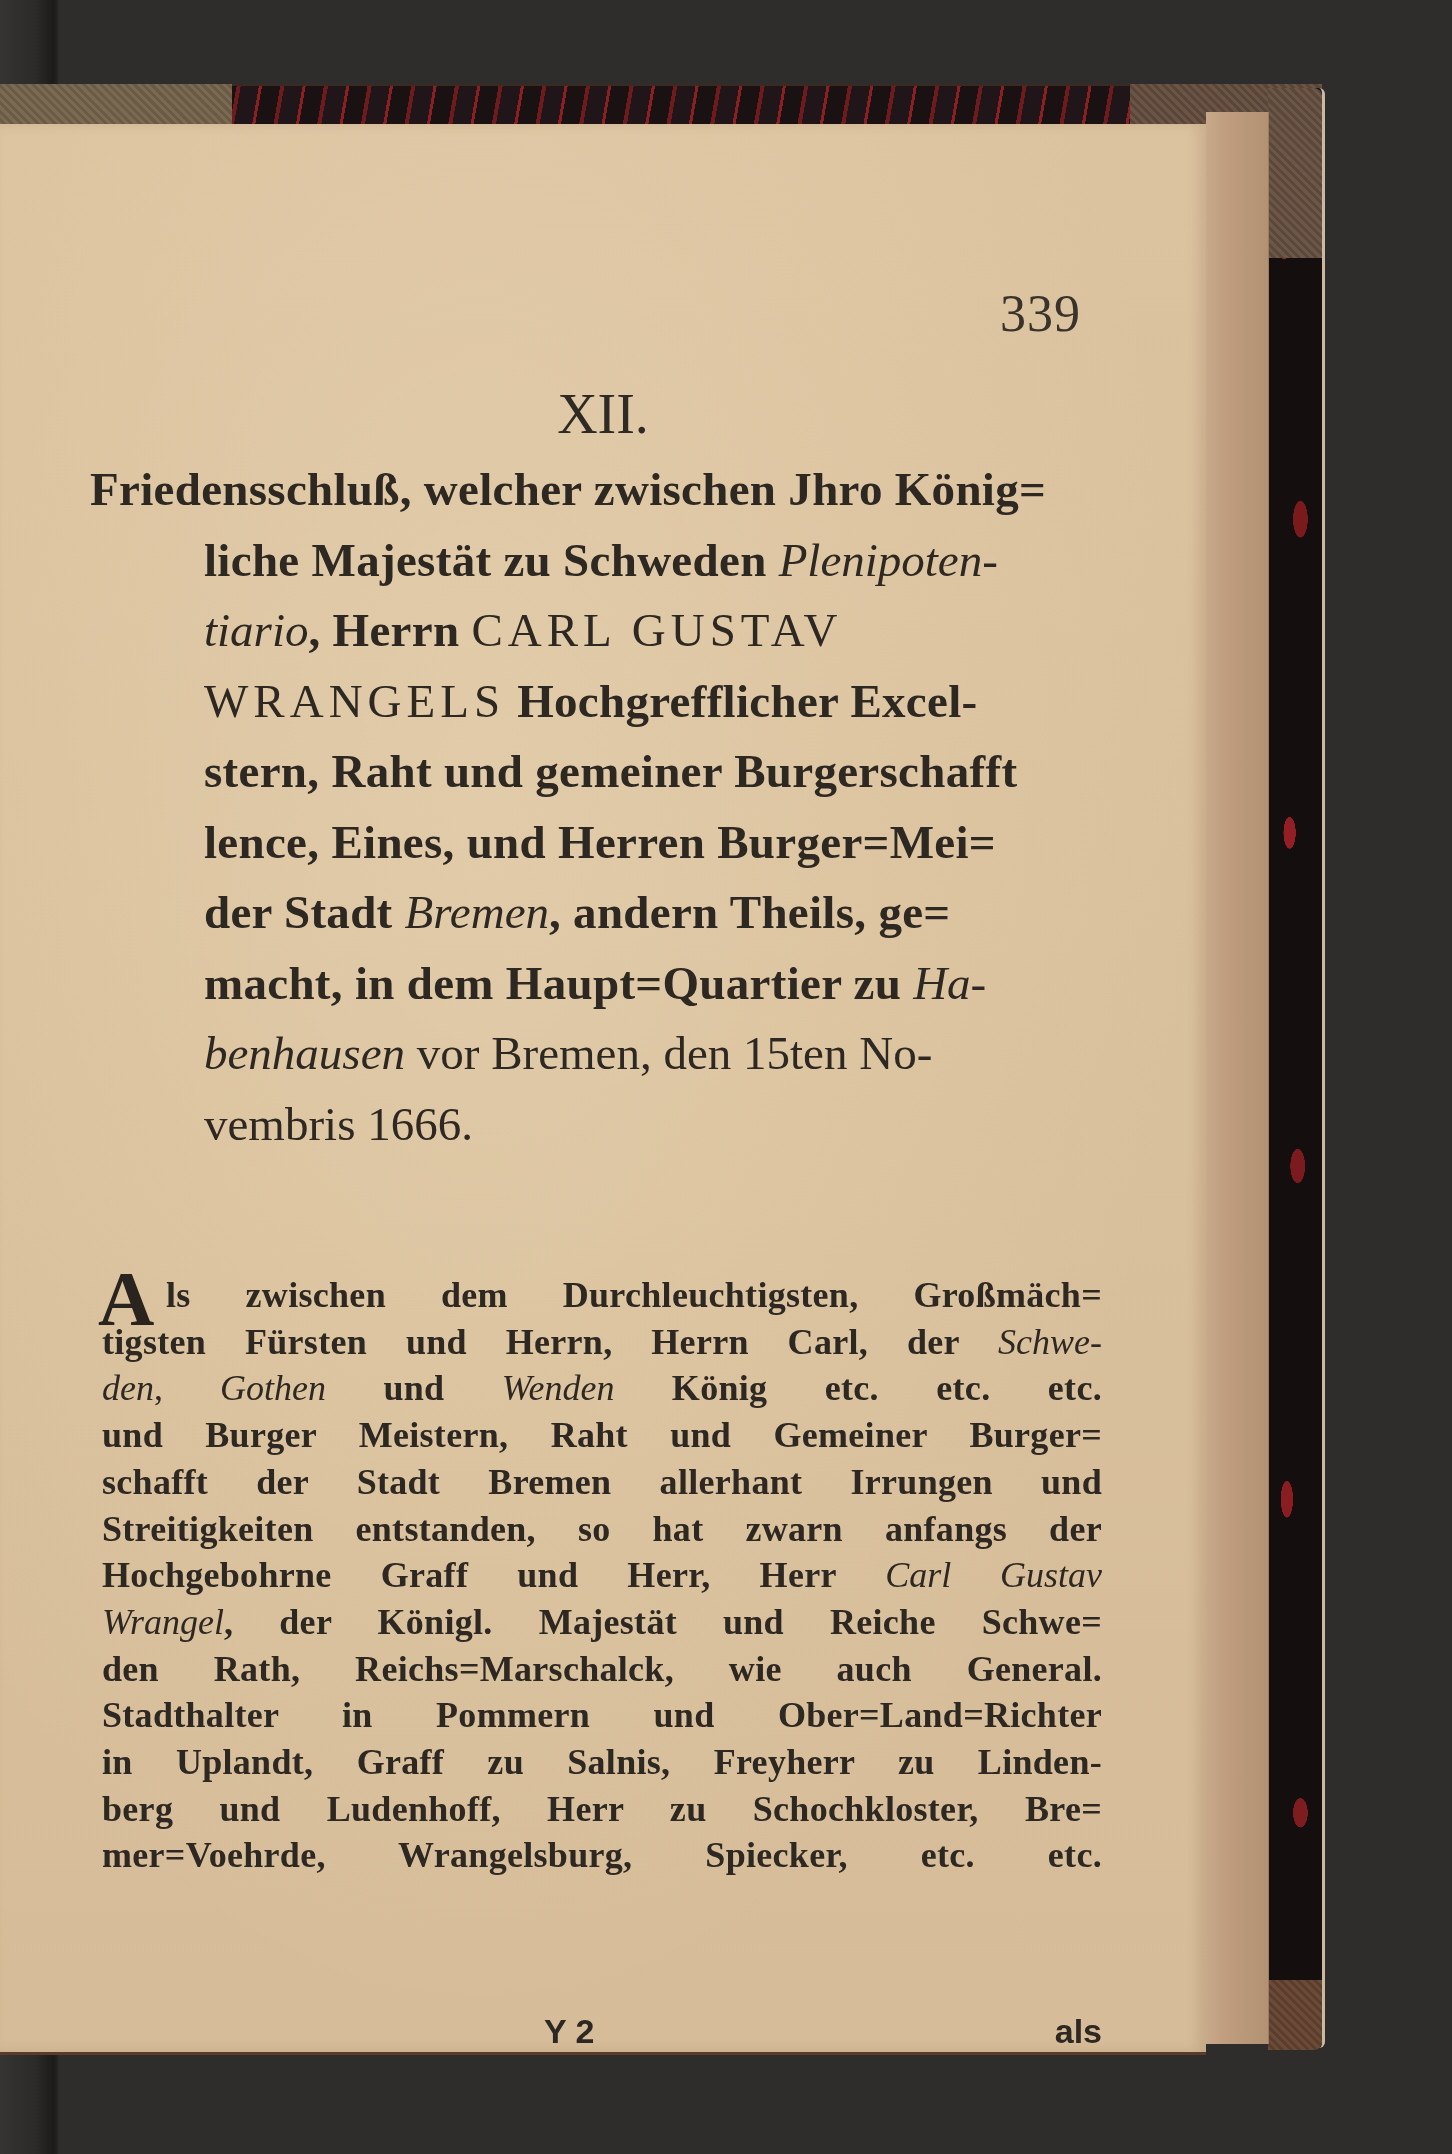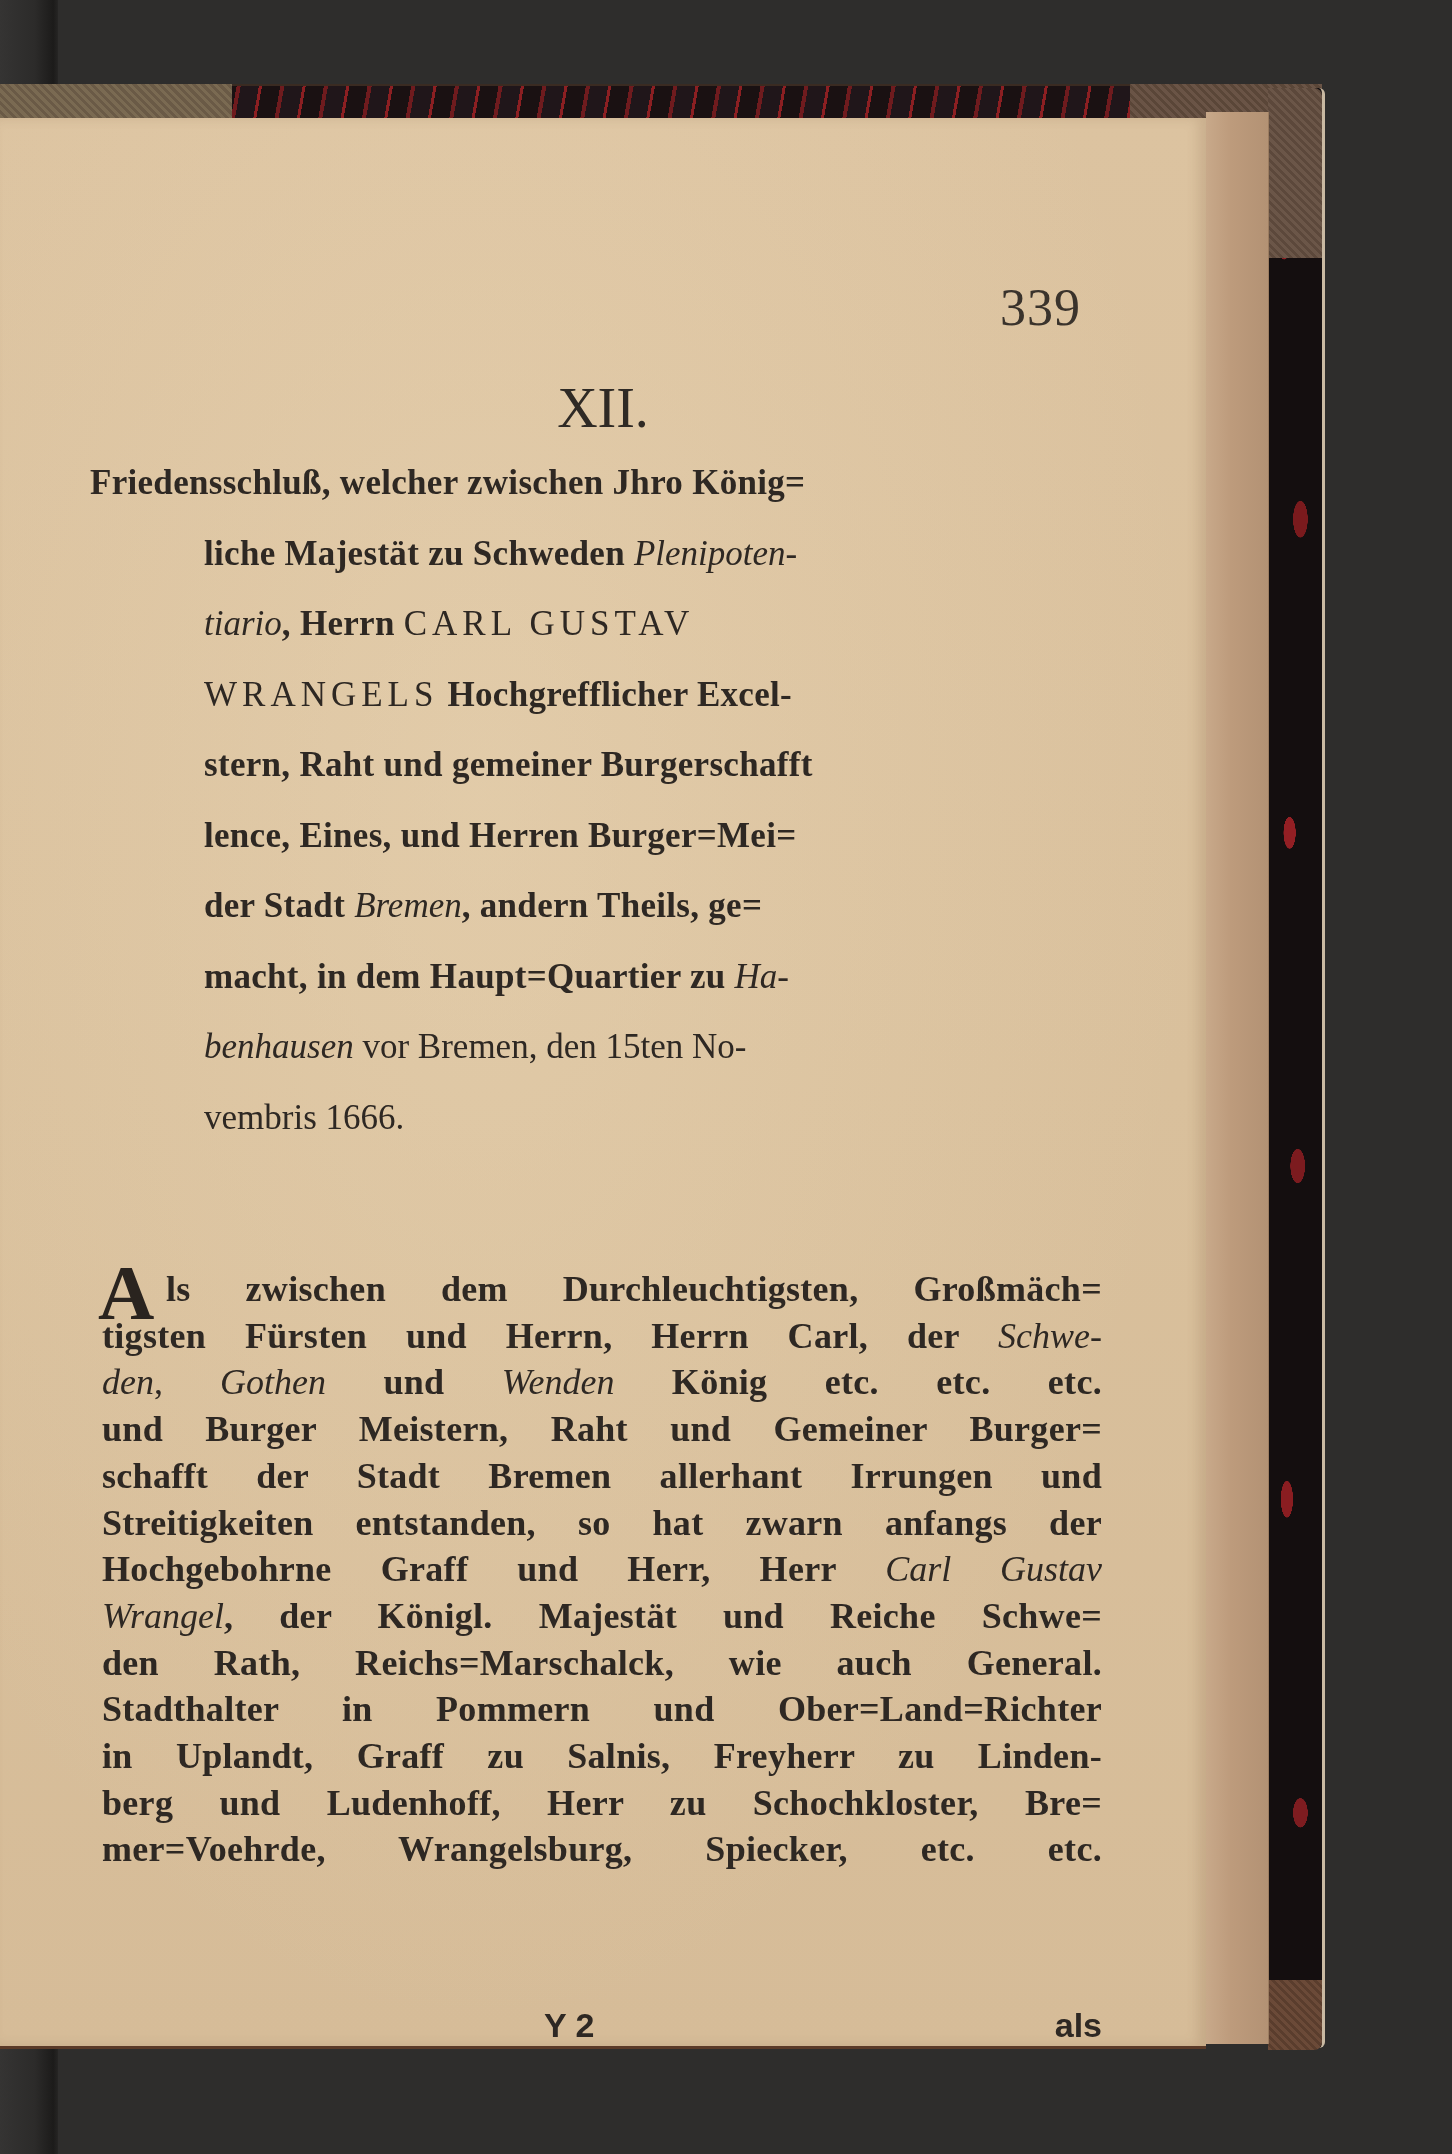--- a/index.html
+++ b/index.html
@@ -47,40 +47,40 @@
     position: absolute; left: 1268px; top: 1980px; width: 54px; height: 70px;
     background: repeating-linear-gradient(45deg, #6b4a38 0 3px, #5a3d2d 3px 6px);
     border-radius: 0 0 8px 0;
   }
   .page-edge {
     position: absolute; left: 1206px; top: 112px; width: 62px; height: 1932px;
     background: linear-gradient(90deg, #c8a98a 0%, #bd9b7c 40%, #b39274 100%);
     border-right: 1px solid #9b7c60;
   }
   .page {
-    position: absolute; left: 0; top: 118px; width: 1206px; height: 1928px;
+    position: absolute; left: 0; top: 124px; width: 1206px; height: 1928px;
     background:
       radial-gradient(ellipse at 40% 35%, rgba(240,222,190,0.35), transparent 70%),
       linear-gradient(180deg, #dcc3a0 0%, #d9c09c 50%, #d6bc98 100%);
     border-bottom: 3px solid #5a3a28;
     box-shadow: inset -8px 0 12px rgba(120,90,60,0.18);
   }
   .page-number {
     position: absolute; left: 1000px; top: 160px;
     font-family: "Liberation Serif", serif; font-size: 52px; color: #3a332c;
     letter-spacing: 1px;
   }
   .chapter-number {
     position: absolute; left: 0; width: 1206px; top: 258px; text-align: center;
     font-family: "Liberation Serif", serif; font-size: 56px; color: #2f2a25;
     box-sizing: border-box;
   }
   .heading {
     position: absolute; left: 90px; top: 330px; width: 1020px;
-    font-family: "Liberation Serif", serif; font-size: 35px; line-height: 70.5px;
+    font-family: "Liberation Serif", serif; font-size: 47px; line-height: 70.5px;
     color: #2e2823;
   }
   .heading .line { white-space: nowrap; display: block; }
   .heading .indent { padding-left: 114px; }
   .body-text {
     position: absolute; left: 102px; top: 1148px; width: 1000px;
     font-family: "Liberation Serif", serif; font-size: 36px; line-height: 46.7px;
     color: #2e2823;
   }
   .body-text .line { display: block; white-space: nowrap; text-align: justify; text-align-last: justify; }

